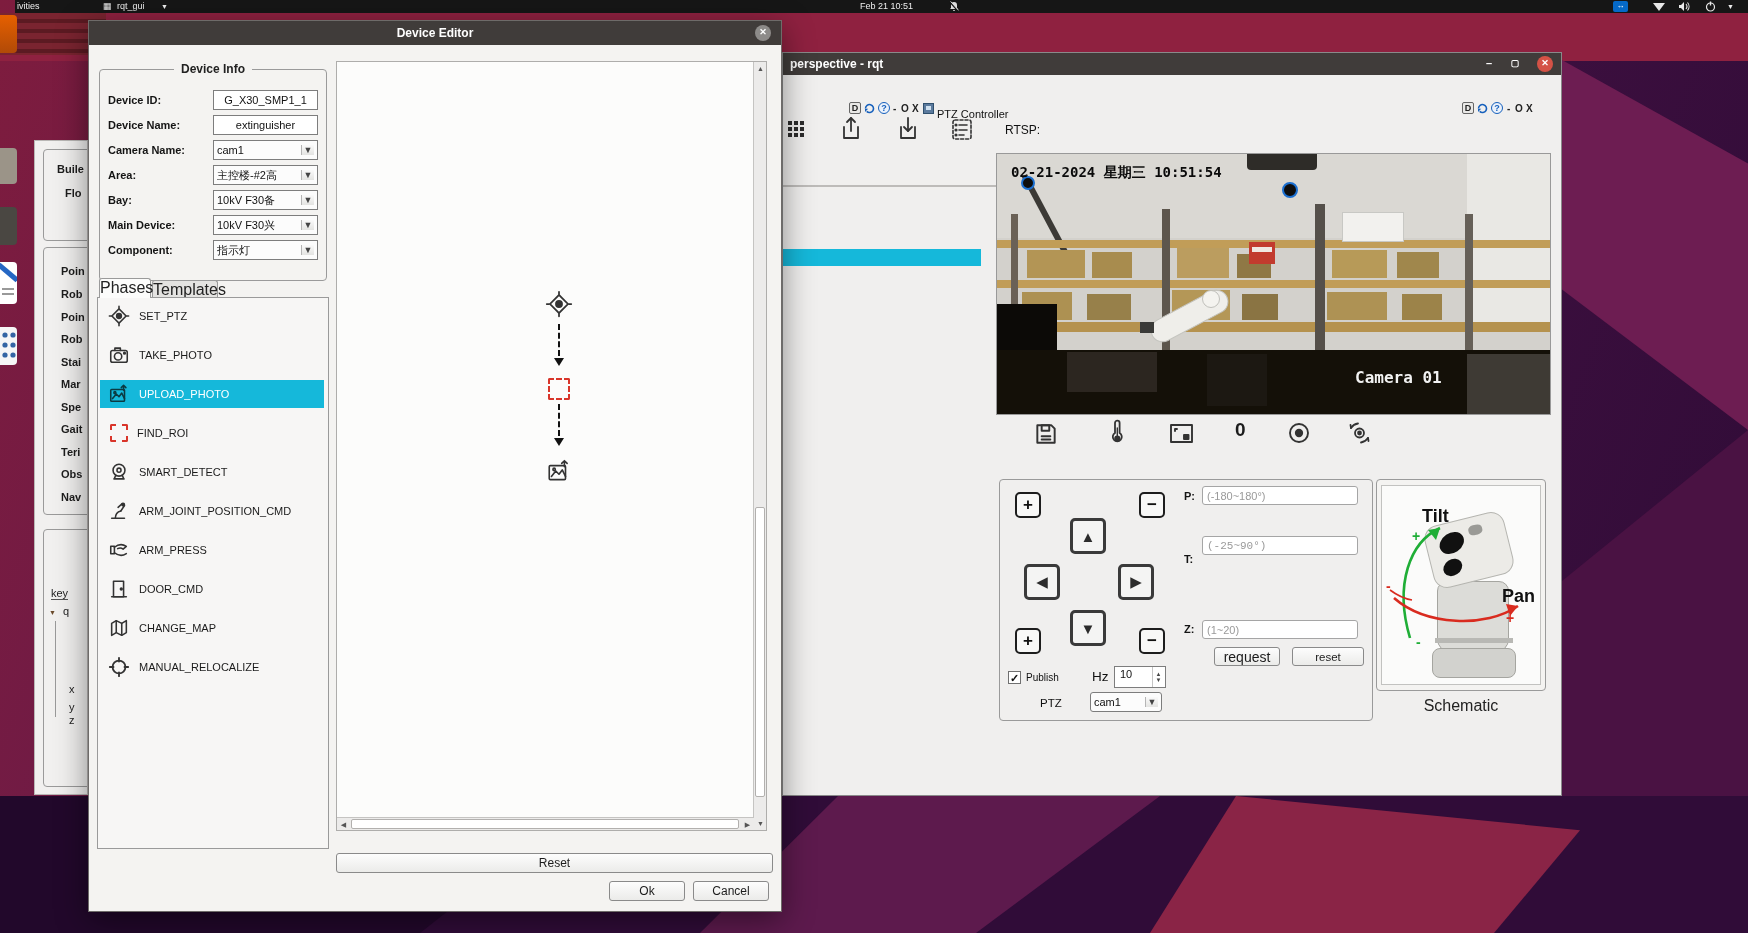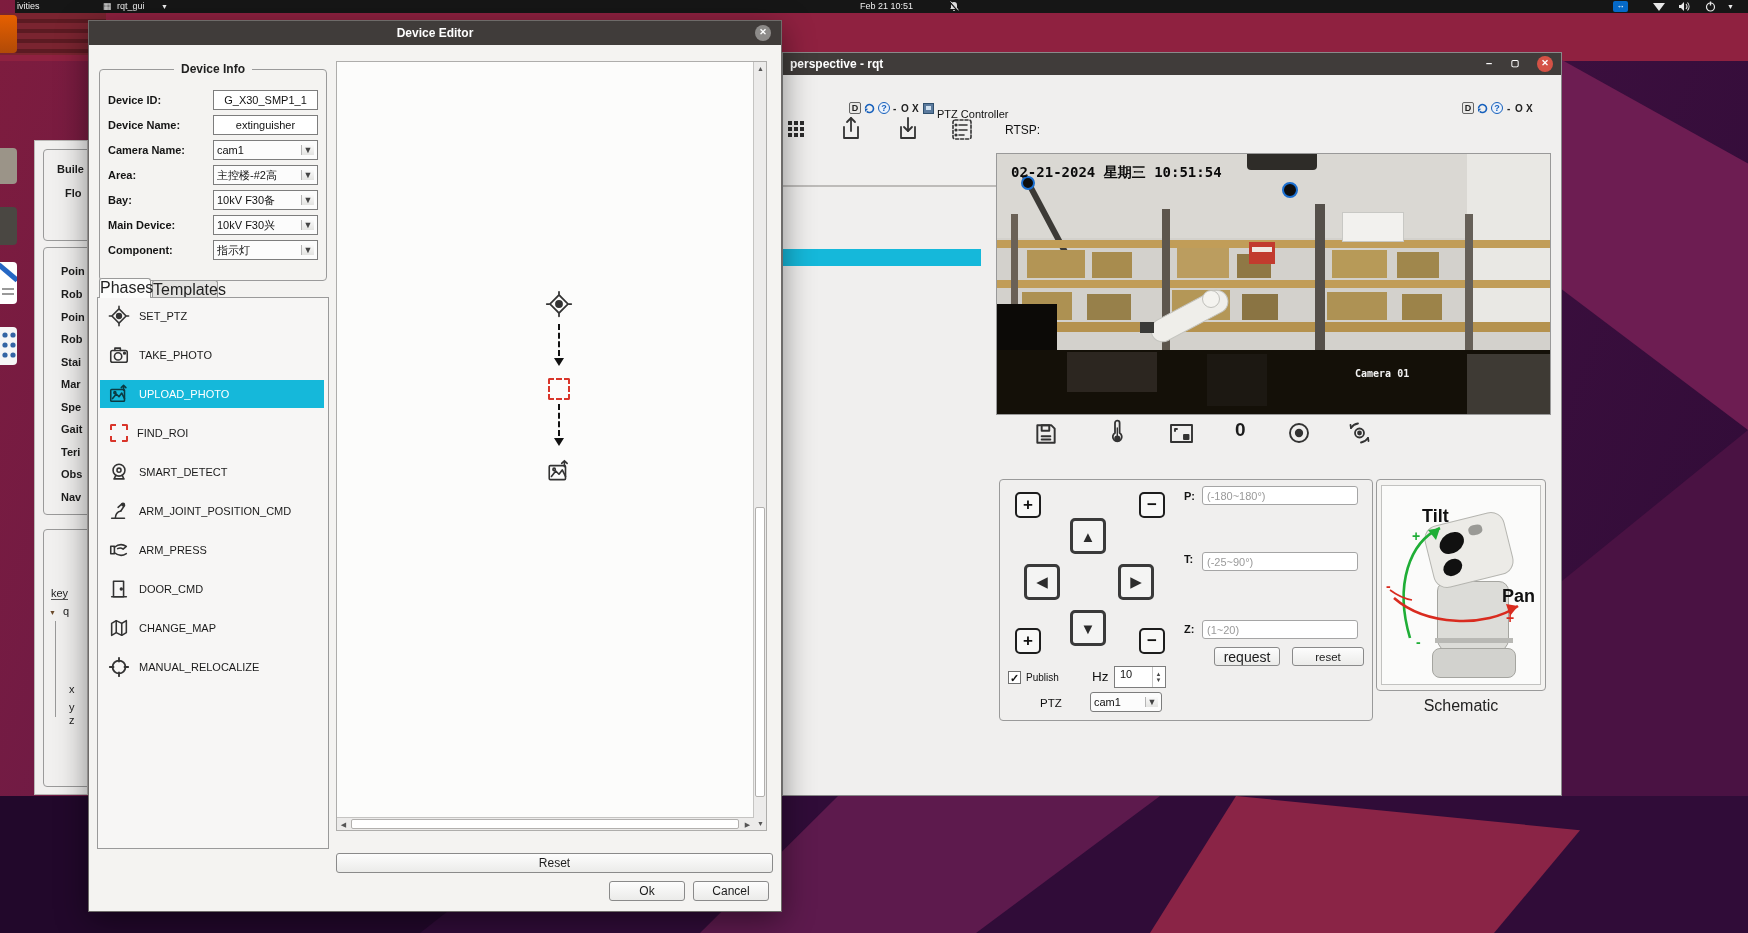--- a/index.html
+++ b/index.html
@@ -268,21 +268,21 @@
 
     <div class="abs" style="left:150px;top:150px;width:85px;height:24px;background:#efeeea;border:1px solid #c5c5c0;border-radius:12px;transform:rotate(-28deg)"></div>
     <div class="abs" style="left:205px;top:136px;width:18px;height:18px;background:#f4f3ef;border:1px solid #c0c0bb;border-radius:50%"></div>
     <div class="abs" style="left:143px;top:168px;width:14px;height:11px;background:#3a3a38"></div>
 
     <div class="abs" style="left:0;top:150px;width:60px;height:112px;background:#0c0a07"></div>
     <div class="abs" style="left:0;top:196px;width:555px;height:66px;background:#141008"></div>
     <div class="abs" style="left:70px;top:198px;width:90px;height:40px;background:#2c2620"></div>
     <div class="abs" style="left:210px;top:200px;width:60px;height:52px;background:#1c1812"></div>
     <div class="abs" style="left:470px;top:200px;width:85px;height:62px;background:#3e3a34"></div>
-    <span class="abs mono" style="left:358px;top:214px;font-size:10px;font-weight:bold;color:#f2f2f2">Camera 01</span>
+    <span class="abs mono" style="left:358px;top:214px;font-size:16px;font-weight:bold;color:#f2f2f2">Camera 01</span>
   </div>
 
   <span class="abs" style="left:250px;top:368px">
     <svg width="26" height="26" viewBox="0 0 24 24" class="ic" style="stroke-width:1.8">
         <path d="M4 4h13l3 3v13H4z"></path>
         <rect x="8" y="4" width="7" height="5"></rect>
         <path d="M8 14h8 M8 17h8"></path>
       </svg>
   </span>
   <span class="abs" style="left:322px;top:366px">
@@ -337,21 +337,21 @@
     </div>
     <span class="abs" style="left:40px;top:217px;font-size:11.5px;color:#111">PTZ</span>
     <div class="combo abs" style="left:90px;top:212px;width:72px;height:20px;border-radius:3px">
       <span>cam1</span>
         <span class="arr">▼</span>
     </div>
 
     <span class="ptzlabel" style="left:184px;top:10px">P:</span>
     <input class="abs input" style="left: 202px; top: 6px; width: 156px; height: 19px; border-radius: 3px; border-color: rgb(165, 165, 165);" placeholder="(-180~180°)">
     <span class="ptzlabel" style="left:184px;top:73px">T:</span>
-    <input class="abs input" style="left: 202px; top: 72px; width: 156px; height: 19px; border-radius: 3px; border-color: rgb(165, 165, 165);" placeholder="(-25~90°)">
+    <input class="abs input" style="left: 202px; top: 56px; width: 156px; height: 19px; border-radius: 3px; border-color: rgb(165, 165, 165); font-family: Liberation Mono, monospace;" placeholder="(-25~90°)">
     <span class="ptzlabel" style="left:184px;top:143px">Z:</span>
     <input class="abs input" style="left: 202px; top: 140px; width: 156px; height: 19px; border-radius: 3px; border-color: rgb(165, 165, 165);" placeholder="(1~20)">
     <div class="btn abs" style="left:214px;top:167px;width:66px;height:19px;font-size:14px">request</div>
     <div class="btn abs" style="left:292px;top:167px;width:72px;height:19px;font-size:11.5px">reset</div>
   </div>
 
   <div class="abs group" style="left:593px;top:426px;width:170px;height:212px;background:#f4f3f1">
     <div class="abs" style="left:4px;top:5px;width:160px;height:200px;border:1px solid #c2c2c0;background:#fbfbfa;overflow:hidden">
       <div class="abs" style="left:55px;top:95px;width:72px;height:72px;background:#dcdcd8;border:1px solid #a5a5a0;border-radius:10px 10px 14px 14px"></div>
       <div class="abs" style="left:53px;top:152px;width:78px;height:5px;background:#b8b8b4"></div>

